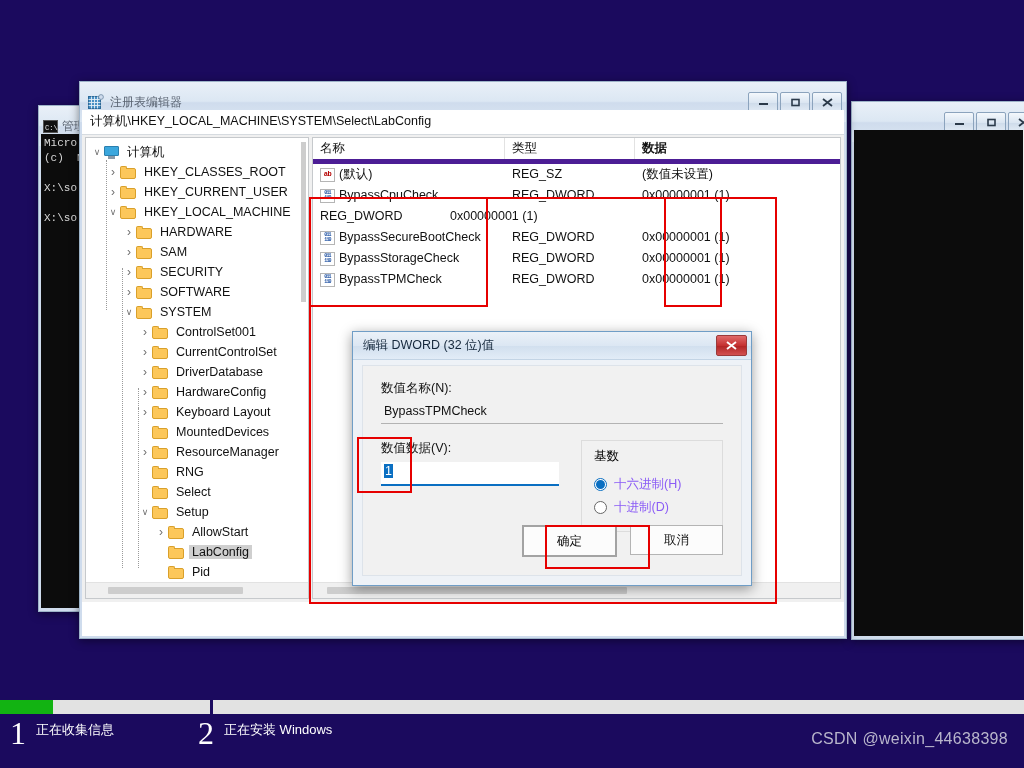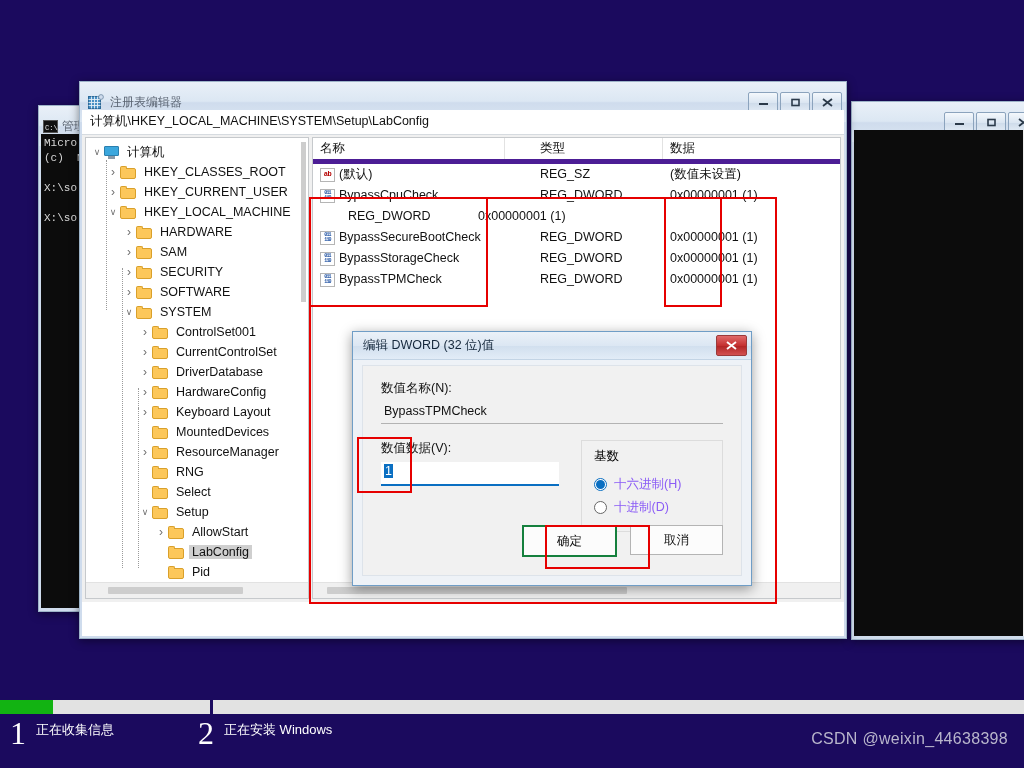--- a/index.html
+++ b/index.html
@@ -218,21 +218,21 @@
     font-size: 12.5px;
   }
   .list-header .cell {
     padding-left: 7px;
     border-right: 1px solid #e2e2e2;
     height: 21px;
     line-height: 21px;
     box-sizing: border-box;
   }
   .c-name { width: 192px; flex: none; }
-  .c-type { width: 130px; flex: none; margin-left: 28px; }
+  .c-type { width: 130px; flex: none; }
   .c-data { flex: 1; }
   .list-row {
     display: flex;
     height: 21px;
     align-items: center;
     white-space: nowrap;
   }
   .list-row .cell { padding-left: 7px; height: 21px; line-height: 21px; box-sizing: border-box; }
   .ico-sz, .ico-dw {
     width: 15px; height: 14px;
@@ -357,21 +357,21 @@
   }
   .dlg-btn {
     width: 91px; height: 28px;
     font-size: 12.5px;
     background: #fcfcfc;
     border: 1px solid #b4b4b4;
     color: #111;
     display: flex; align-items: center; justify-content: center;
     font-family: "Liberation Sans", sans-serif;
   }
-  .dlg-btn.default { border: 2px solid #15803d; }
+  .dlg-btn.default { border: 2px solid #a3a3a3; }
 
   
   .redbox {
     position: absolute;
     border: 2px solid #e60000;
     pointer-events: none;
   }
 
   
   #setup-bar {
@@ -493,21 +493,21 @@
         </div>
         <div class="win-btn">
           <svg width="11" height="9" viewBox="0 0 11 9">
               <path d="M1 1 L10 8 M10 1 L1 8" stroke="#2b3a4a" stroke-width="1.8" fill="none"></path>
             </svg>
         </div>
       </div>
     </div>
 
     <div style="position:absolute;left:2px;right:2px;top:28px;bottom:2px;background:#ffffff;">
-      <div class="addr-bar">计算机\HKEY_LOCAL_MACHINE\SYSTEM\Setup\LabConfig</div>
+      <div class="addr-bar">计算机\HKEY_LOCAL_MACHINE\SYSTEM\Select\LabConfig</div>
 
       <div class="reg-body">
 
         <div class="pane" id="tree-pane">
           <div class="pane-inner">
             <div class="tree" id="tree">
                 <div class="tree-row" style="padding-left: 4px;">
                   <span class="chev">∨</span>
                   <span class="pc-icon"></span>
                   <span class="lbl">计算机</span>
@@ -631,21 +631,21 @@
             <div class="thumb" style="left:22px;width:135px;"></div>
           </div>
         </div>
 
         <div class="pane" id="list-pane">
           <div class="pane-inner">
             <div class="list">
               <div class="list-header">
                 <div class="cell c-name">名称</div>
                 <div class="cell c-type">类型</div>
-                <div class="cell c-data" style="border-right:none;">数据</div>
+                <div class="cell c-data" style="border-right:none;font-weight:bold;">数据</div>
               </div>
               <div id="list-rows">
                   <div class="list-row">
                     <div class="cell c-name namecell">
                       <span class="ico-sz">ab</span>
                       <span>(默认)</span>
                     </div>
                     <div class="cell c-type">REG_SZ</div>
                     <div class="cell c-data">(数值未设置)</div>
                   </div>

